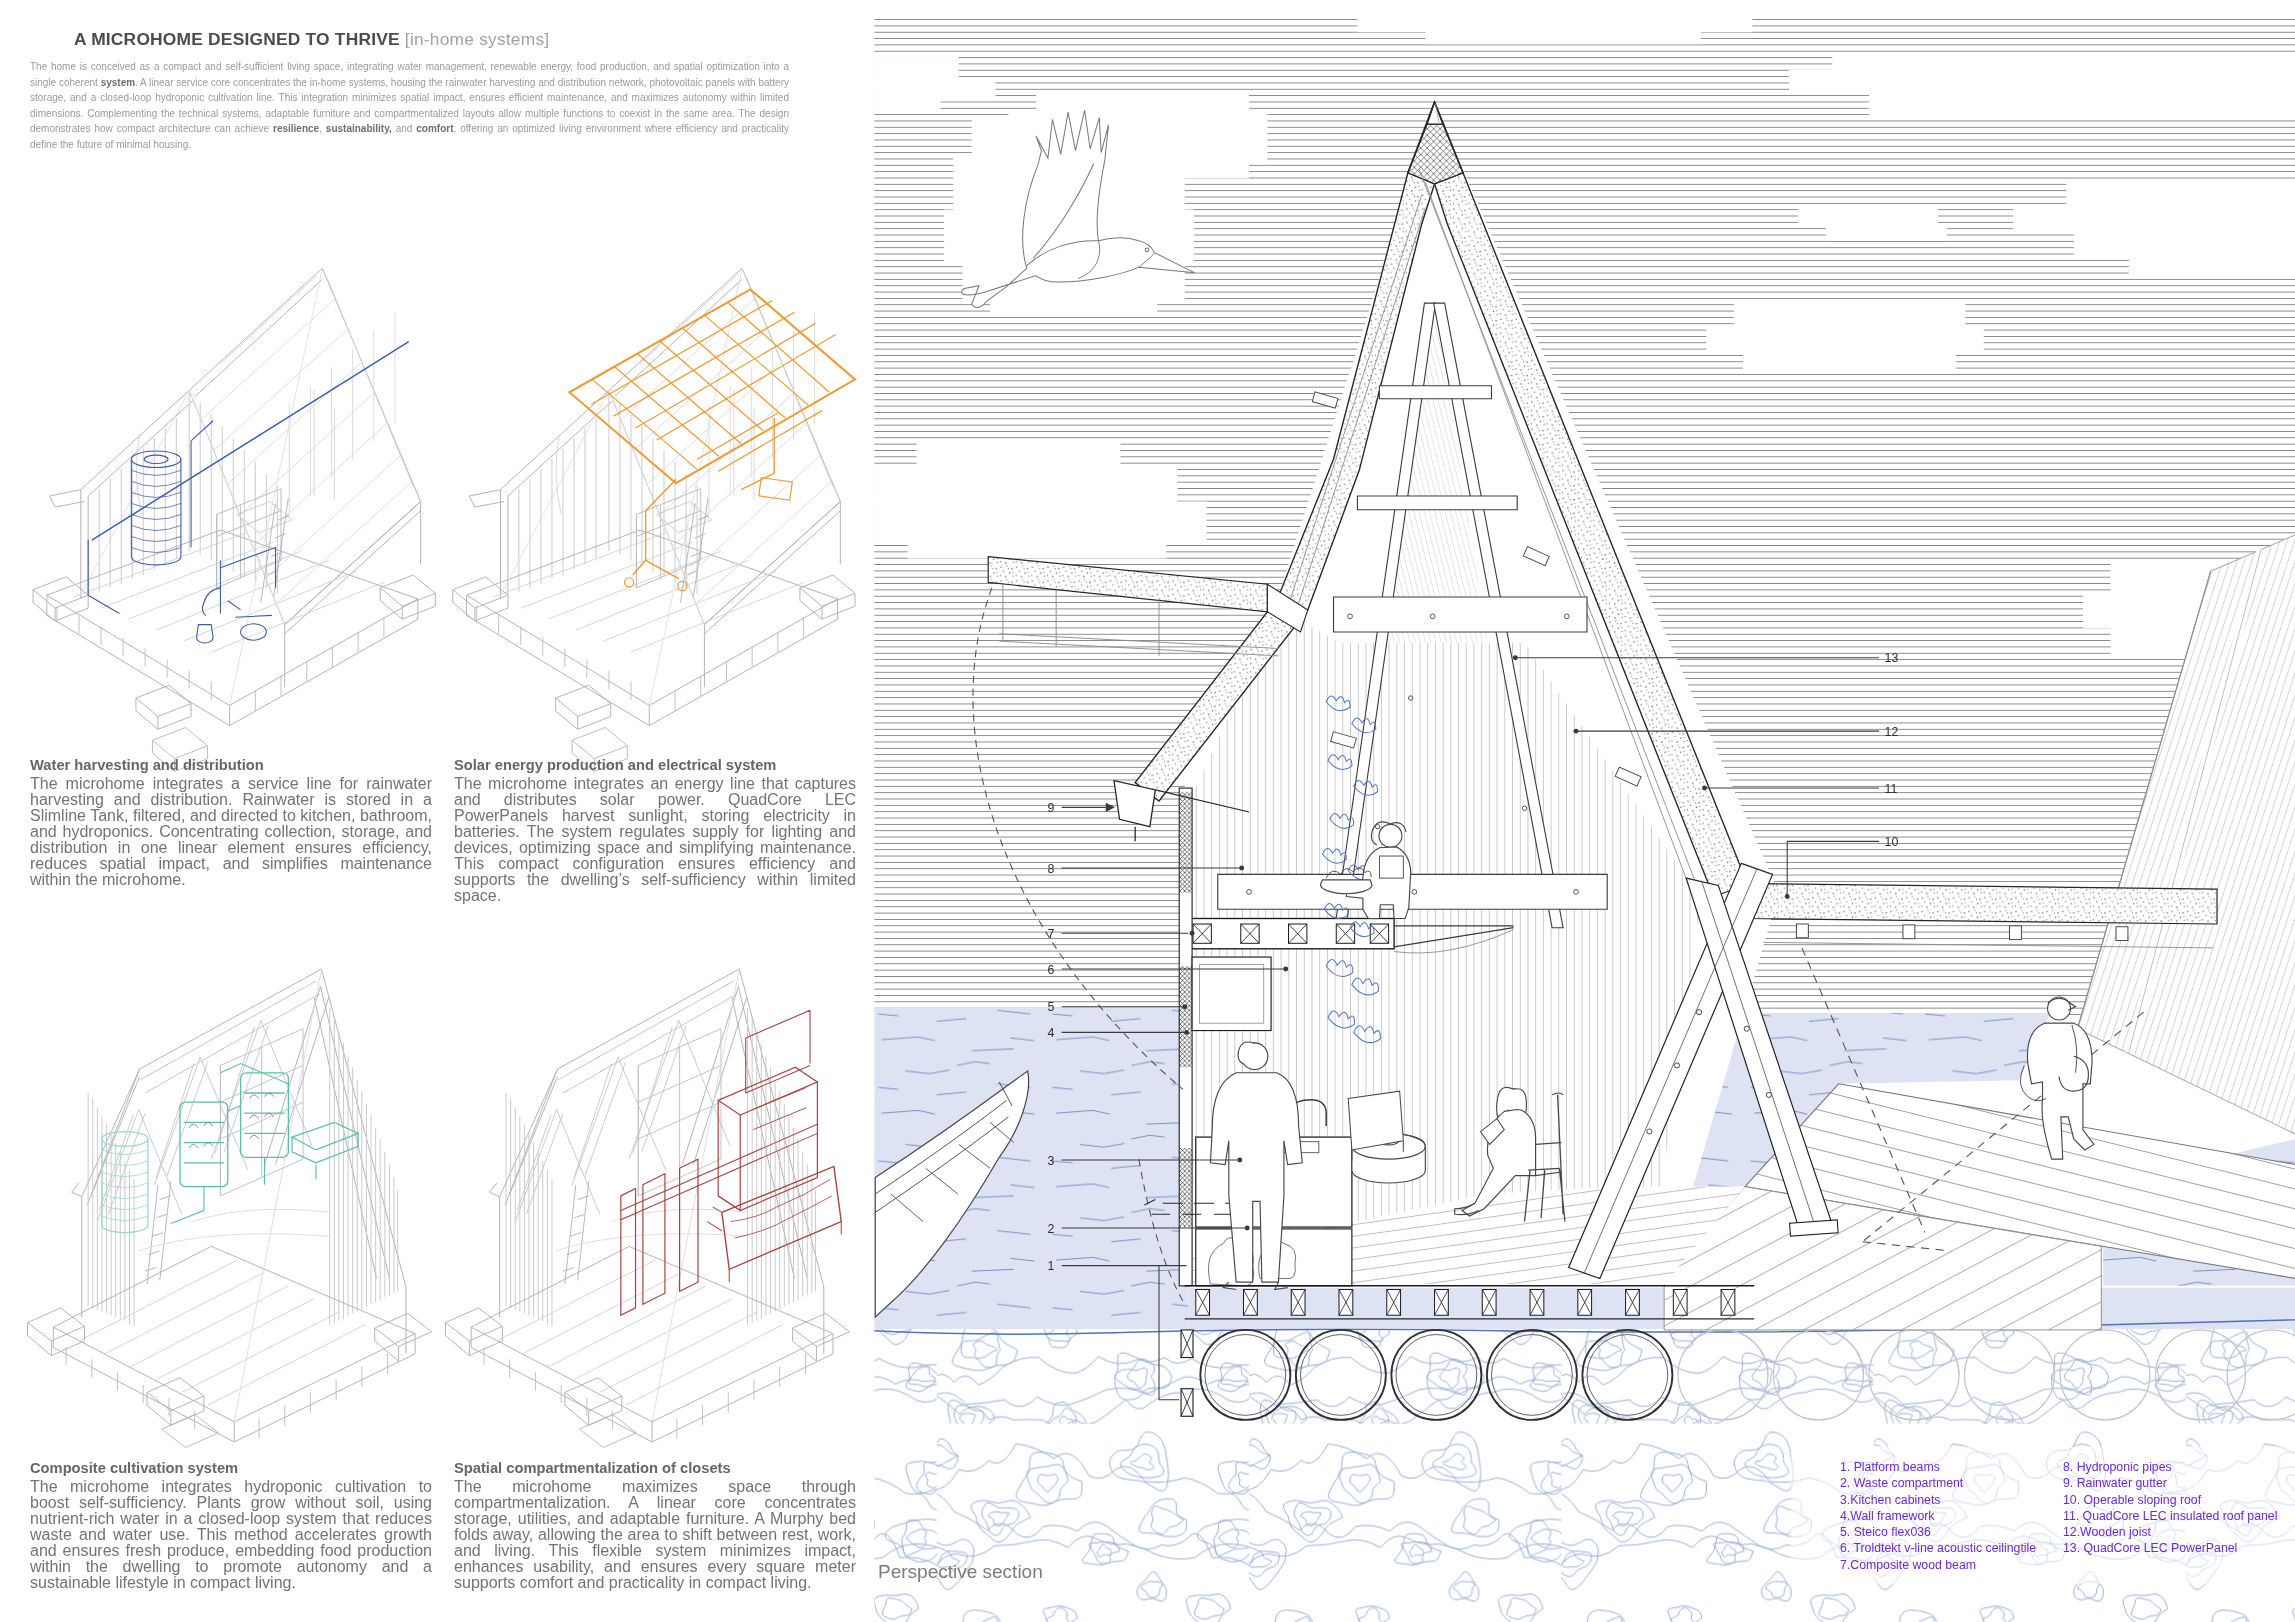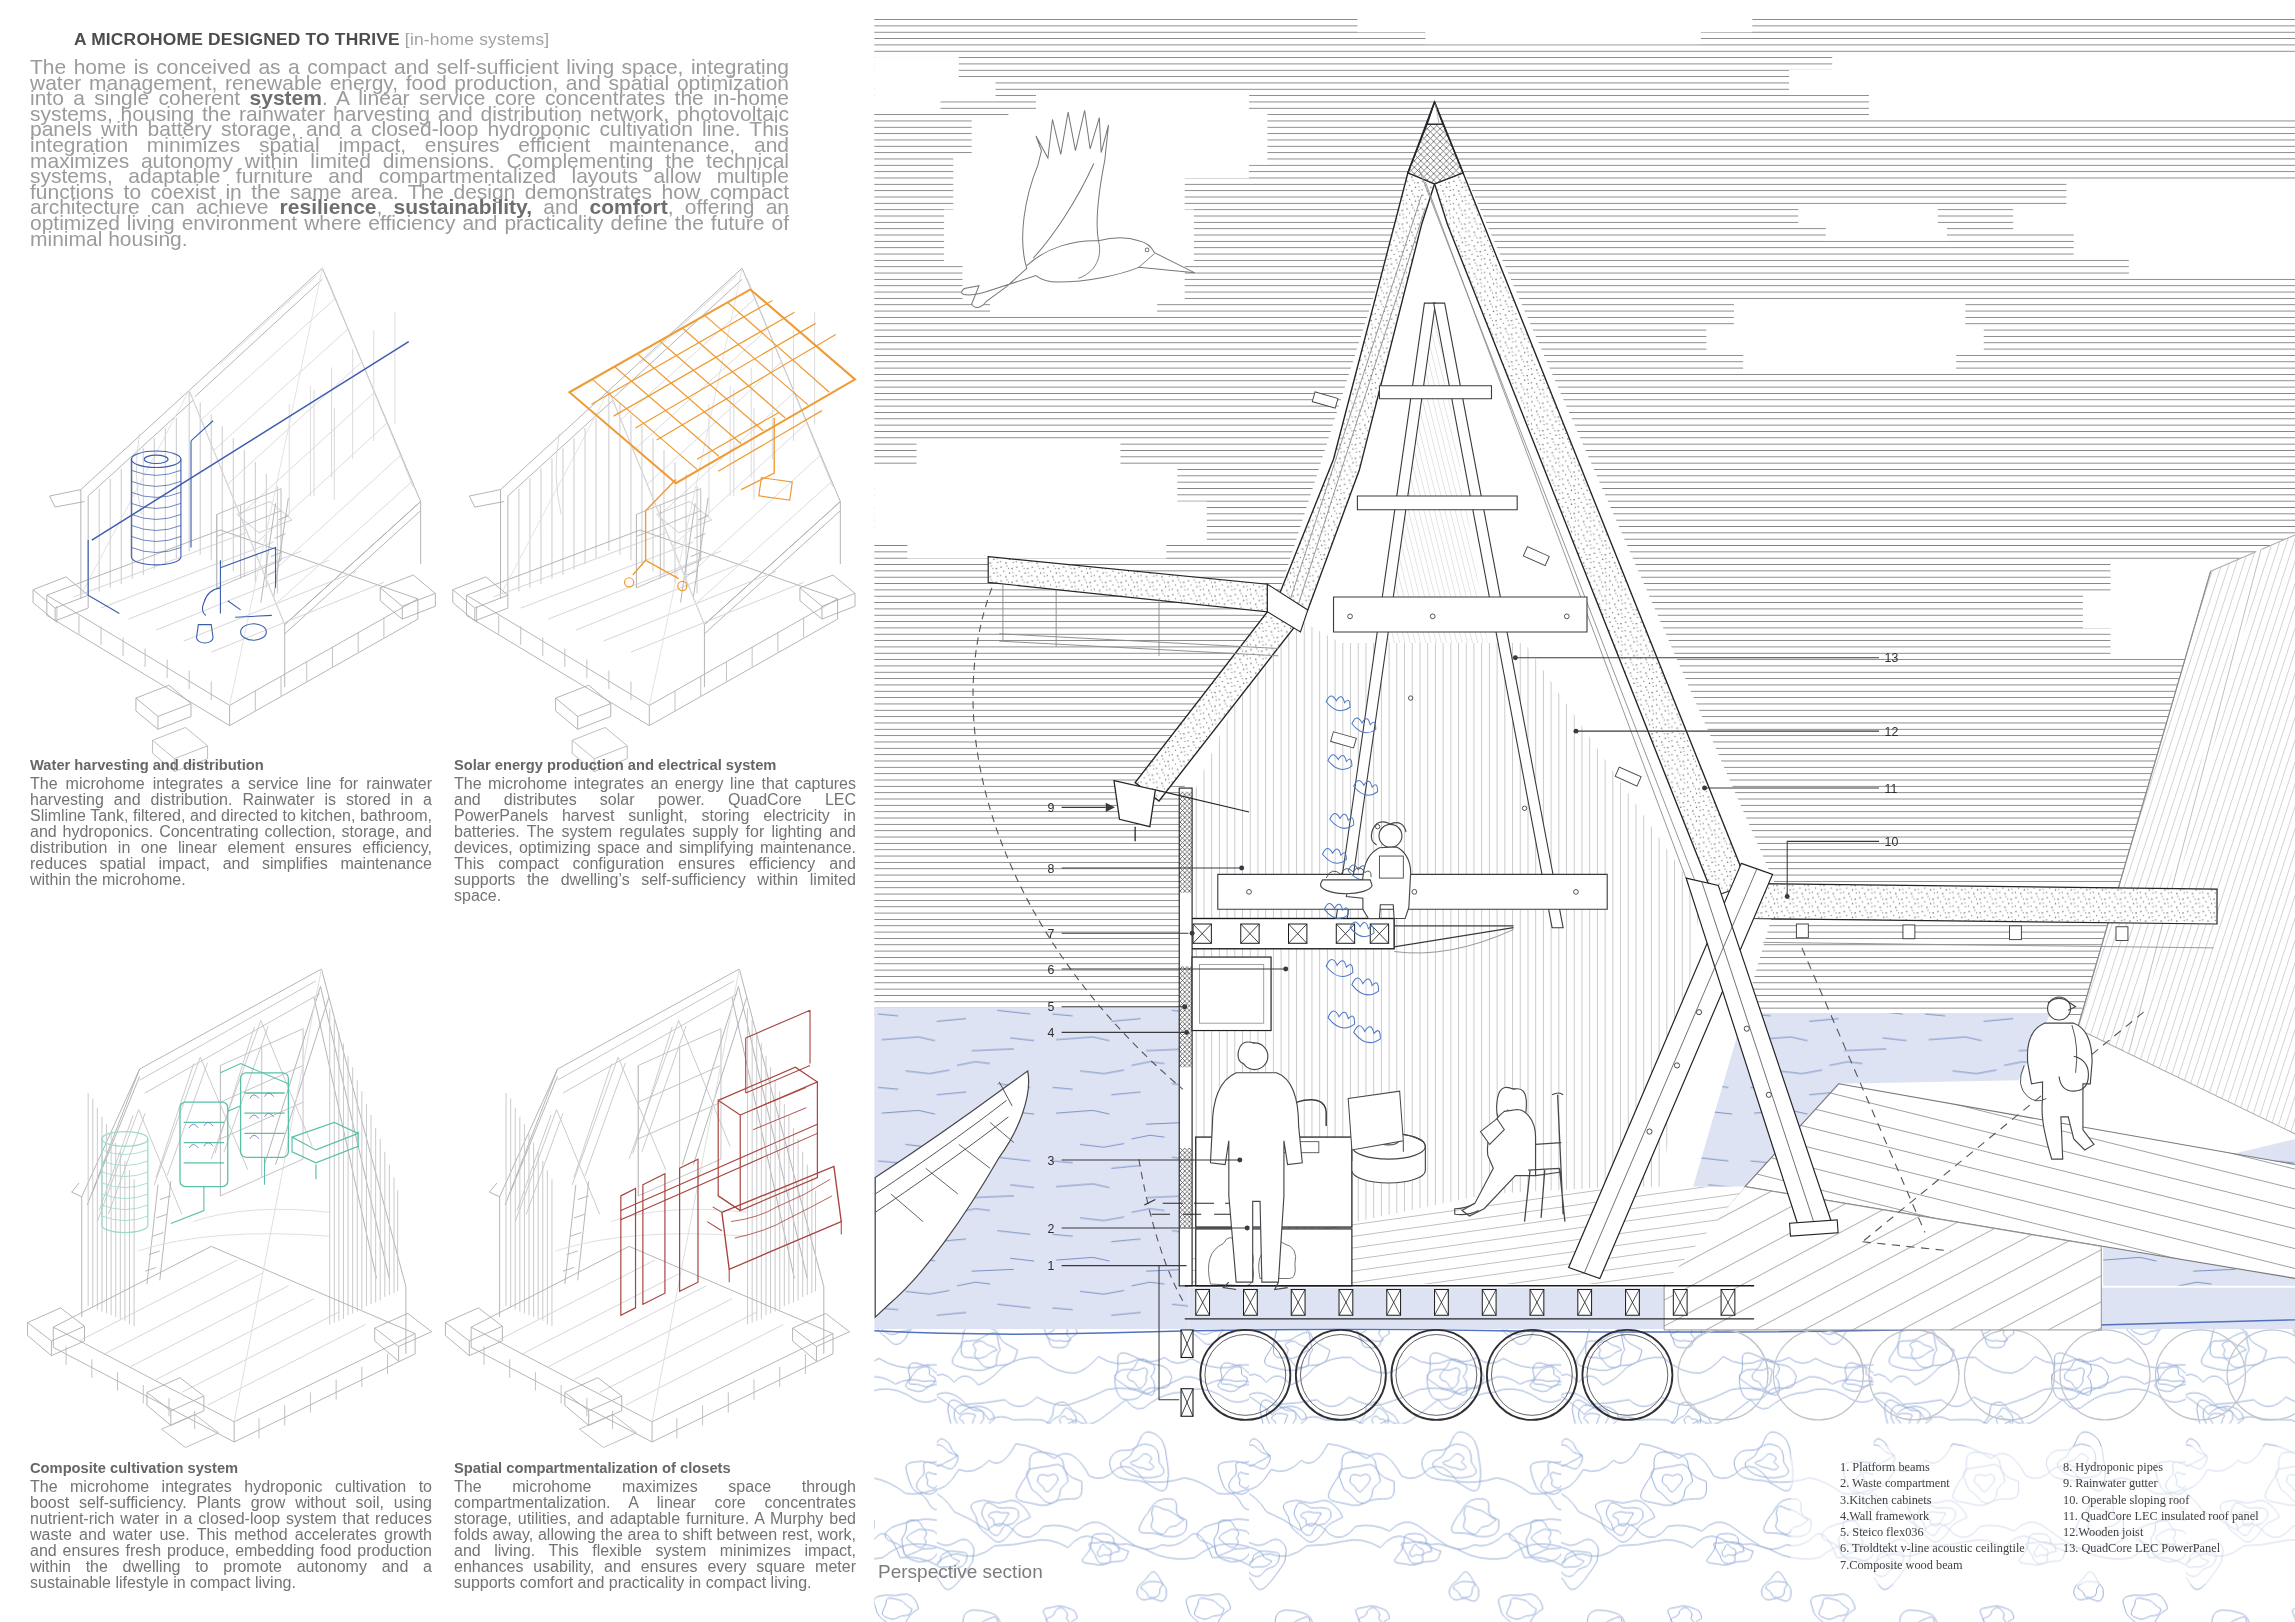--- a/index.html
+++ b/index.html
@@ -2,25 +2,25 @@
 <html style="font-size:14.7px"><head>
 <meta charset="utf-8">
 <style>
   html,body{margin:0;padding:0;background:#fff;}
   #board{position:relative;width:2296px;height:1623px;background:#fff;overflow:hidden;
          font-family:"Liberation Sans", sans-serif;}
   .abs{position:absolute;}
   .just{text-align:justify;}
   .title{font-size:17.4px;font-weight:bold;color:#4c4c4c;letter-spacing:0.2px;margin-left:44px;}
   .title .lt{font-weight:normal;color:#a2a2a2;}
-  .body1{font-size:21px;line-height:15.6px;color:#9b9b9b;}
+  .body1{font-size:10px;line-height:15.6px;color:#9b9b9b;}
   .body1 b{color:#6e6e6e;font-weight:bold;}
   .cap{font-size:14.7px;font-weight:bold;color:#666;}
   .body2{font-size:16px;line-height:16px;color:#737373;}
-  .legend{font-size:12.3px;line-height:16.3px;color:#404040;font-family:Liberation Serif, serif;}
+  .legend{font-size:12.3px;line-height:16.3px;color:#6d28d9;}
   .pcap{font-size:19px;color:#7c7c7c;}
 </style>
 </head>
 <body>
 <div id="board">
 <svg class="abs" style="left:0;top:0;" width="2296" height="1623" viewBox="0 0 2500 1767">
 <defs>
 <pattern id="sky" width="40" height="6.9" patternUnits="userSpaceOnUse">
   <line x1="0" y1="0.55" x2="40" y2="0.55" stroke="#828282" stroke-width="1.05"></line>
 </pattern>

